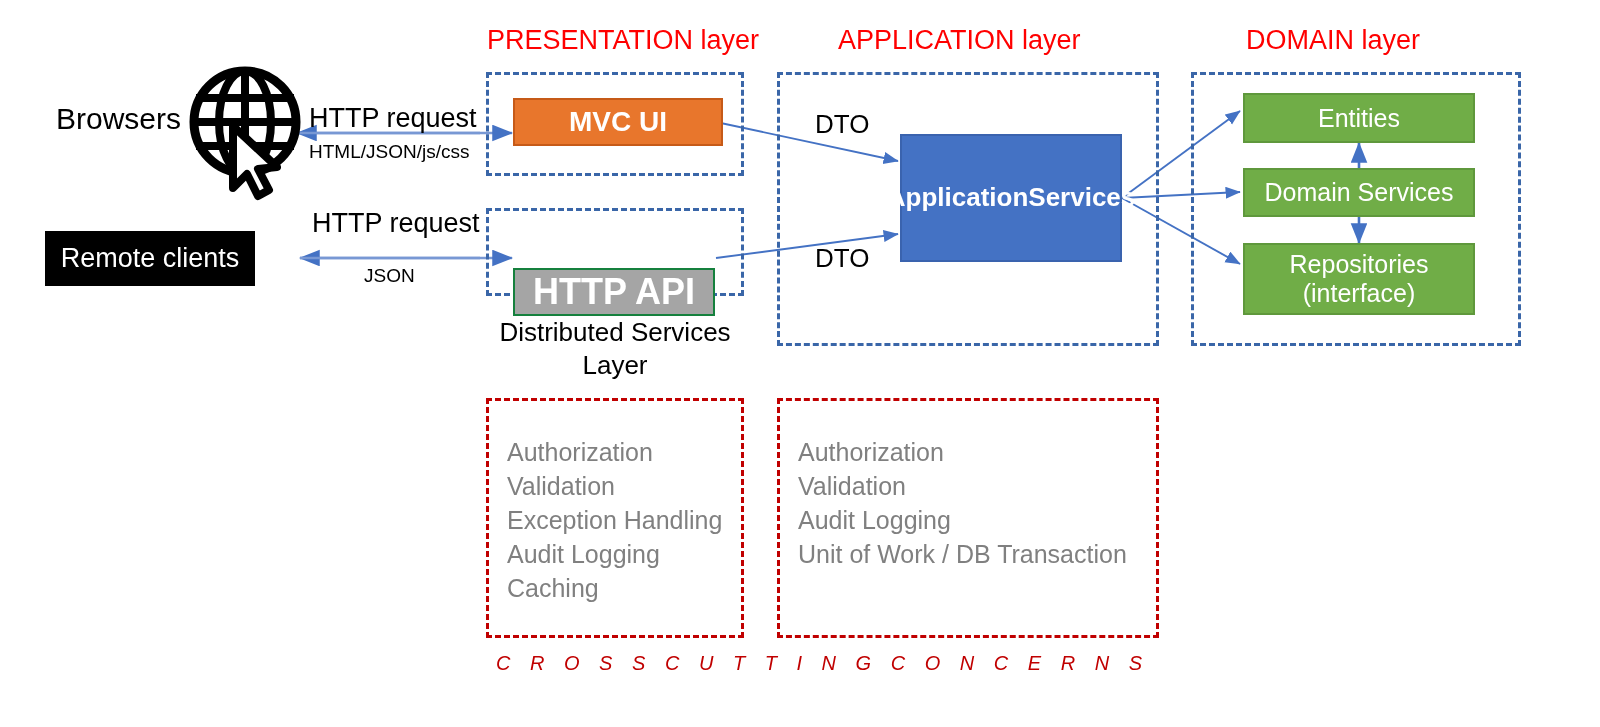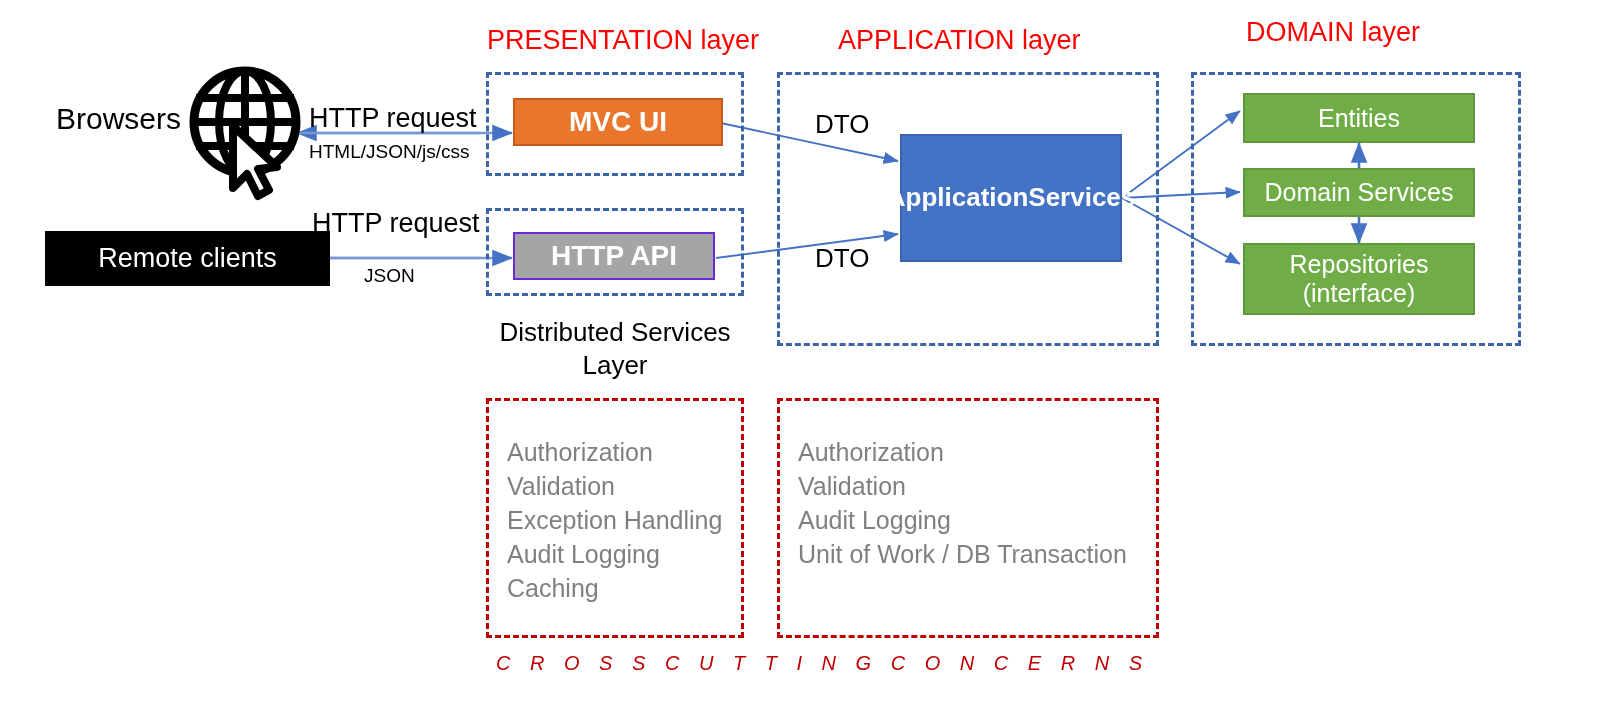--- a/index.html
+++ b/index.html
@@ -56,23 +56,24 @@
     line-height: 1.15;
   }
   .node-mvc {
     background: #E8762C;
     border: 2px solid #C65A18;
     font-size: 28px;
     font-weight: bold;
   }
   .node-api {
     background: #A5A5A5;
-    border: 2px solid #6d28d9;
-    font-size: 28px;
+    border: 2px solid #15803d;
+    font-size: 36px;
     font-weight: bold;
+    margin-top: 36px;
   }
   .node-appsvc {
     background: #4472C4;
     border: 2px solid #3A63AE;
     font-size: 26px;
     font-weight: bold;
   }
   .node-green {
     background: #70AD47;
     border: 2px solid #5F983C;
@@ -187,25 +188,25 @@
       <line x1="5" y1="56" x2="107" y2="56" stroke="#000" stroke-width="8"></line>
       <line x1="7" y1="80" x2="105" y2="80" stroke="#000" stroke-width="8"></line>
       <path d="M44,60 L44,122 L58,108 L69,130 L80,124 L69,103 L88,101 Z" fill="#ffffff" stroke="#000" stroke-width="8" stroke-linejoin="round"></path>
     </g>
   </svg>
 
   <div class="abs layer-title" style="left:487px; top:26px; width:260px;">PRESENTATION layer</div>
 
   <div class="abs layer-title" style="left:838px; top:26px; width:232px;">APPLICATION layer</div>
 
-  <div class="abs layer-title" style="left:1240px; top:18px; width:186px;">DOMAIN layer</div>
+  <div class="abs layer-title" style="left:1240px; top:26px; width:186px;">DOMAIN layer</div>
 
   <div class="abs label lbl-browsers" style="left:56px; top:102px;">Browsers</div>
 
-  <div class="abs node node-black" style="left:45px; top:231px; width:285px; height:55px;">
+  <div class="abs node node-black" style="left:45px; top:231px; width:210px; height:55px;">
     <span>Remote clients</span>
   </div>
 
   <div class="abs label lbl-lg" style="left:309px; top:103px;">HTTP request</div>
 
   <div class="abs label lbl-sm" style="left:309px; top:141px;">HTML/JSON/js/css</div>
 
   <div class="abs label lbl-lg" style="left:312px; top:208px;">HTTP request</div>
 
   <div class="abs label lbl-sm" style="left:364px; top:265px;">JSON</div>

